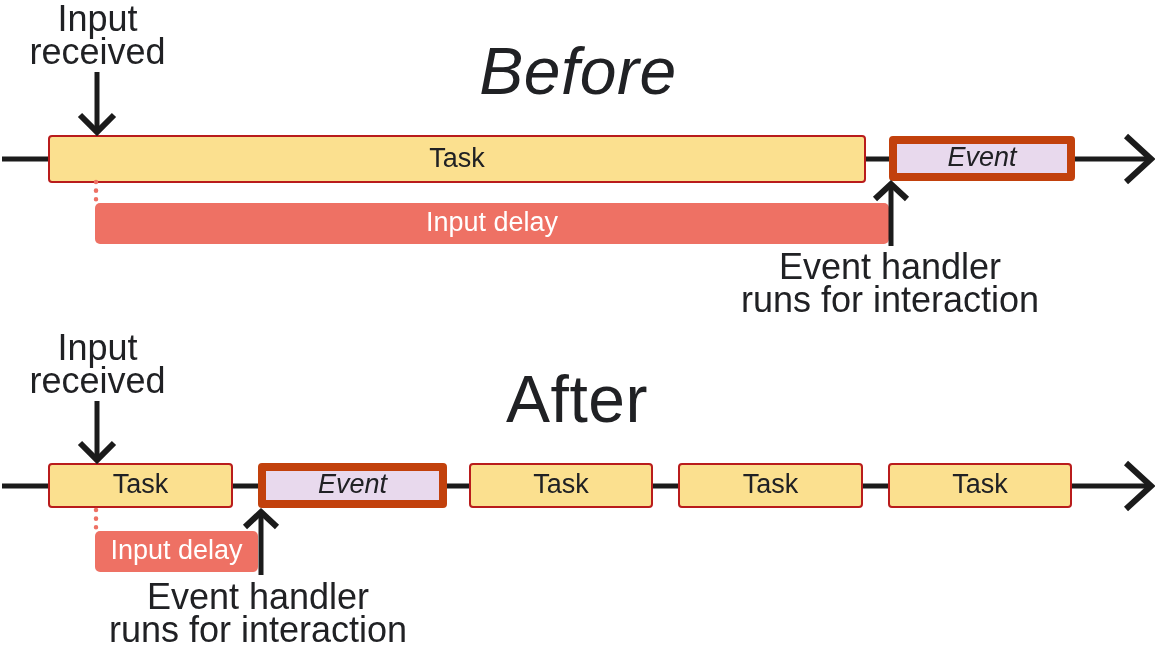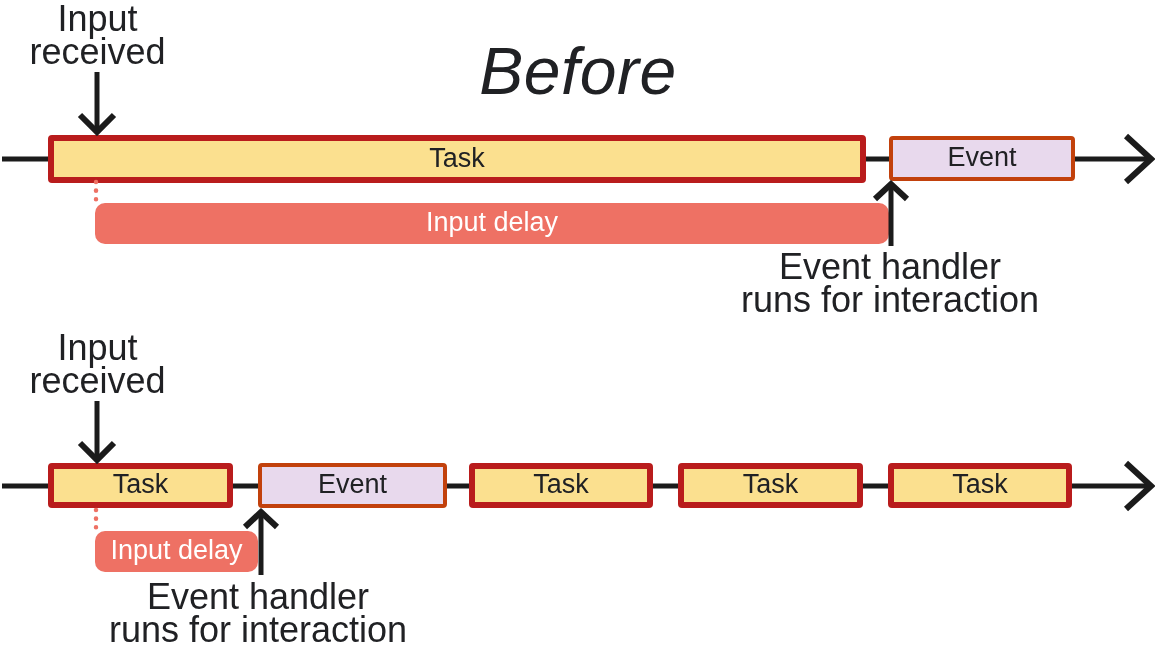--- a/index.html
+++ b/index.html
@@ -48,36 +48,37 @@
   .box {
     position: absolute;
     box-sizing: border-box;
     display: flex;
     align-items: center;
     justify-content: center;
     border-radius: 4px;
   }
   .task-box {
     background: #FBE08F;
-    border: 6px solid #b91c1c;
+    border: 2px solid #b91c1c;
   }
   .event-box {
     background: #E8D9ED;
-    border: 4px solid #c2410c;
+    border: 8px solid #c2410c;
+    font-style: italic;
   }
   .box-label {
     font-size: 27px;
     color: #202124;
     line-height: 1;
     padding-bottom: 2px;
   }
   .delay-bar {
     position: absolute;
     background: #EE7164;
-    border-radius: 10px;
+    border-radius: 5px;
     display: flex;
     align-items: center;
     justify-content: center;
   }
   .delay-label {
     color: #ffffff;
     font-size: 27px;
     line-height: 1;
     padding-bottom: 2px;
   }
@@ -155,19 +156,20 @@
     </g>
   </svg>
 
   <div class="text-layer">
     <div class="section-title" style="left:378px; top:35px; width:400px;font-style:italic;">Before</div>
     <div class="label multiline" style="left:20px; top:2px; width:155px;">Input
 received</div>
     <div class="label multiline" style="left:690px; top:250px; width:400px;">Event handler
 runs for interaction</div>
 
+    <div class="section-title" style="left:377px; top:363px; width:400px;">After</div>
     <div class="label multiline" style="left:20px; top:331px; width:155px;">Input
 received</div>
     <div class="label multiline" style="left:58px; top:580px; width:400px;">Event handler
 runs for interaction</div>
   </div>
 
 </div>
 
 </body></html>

